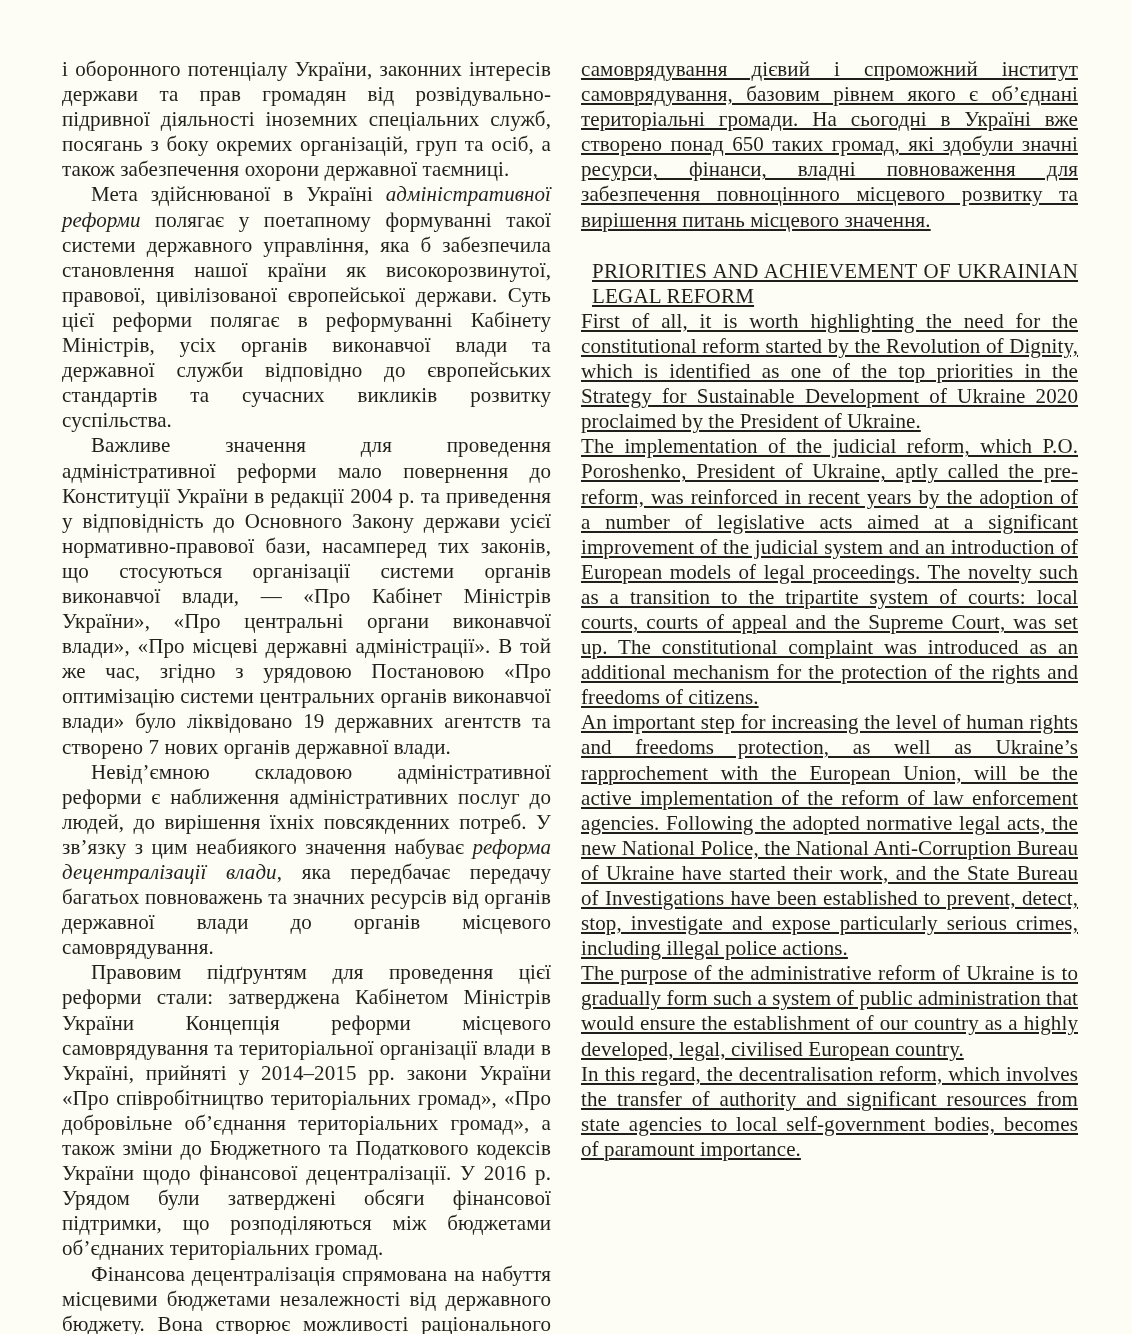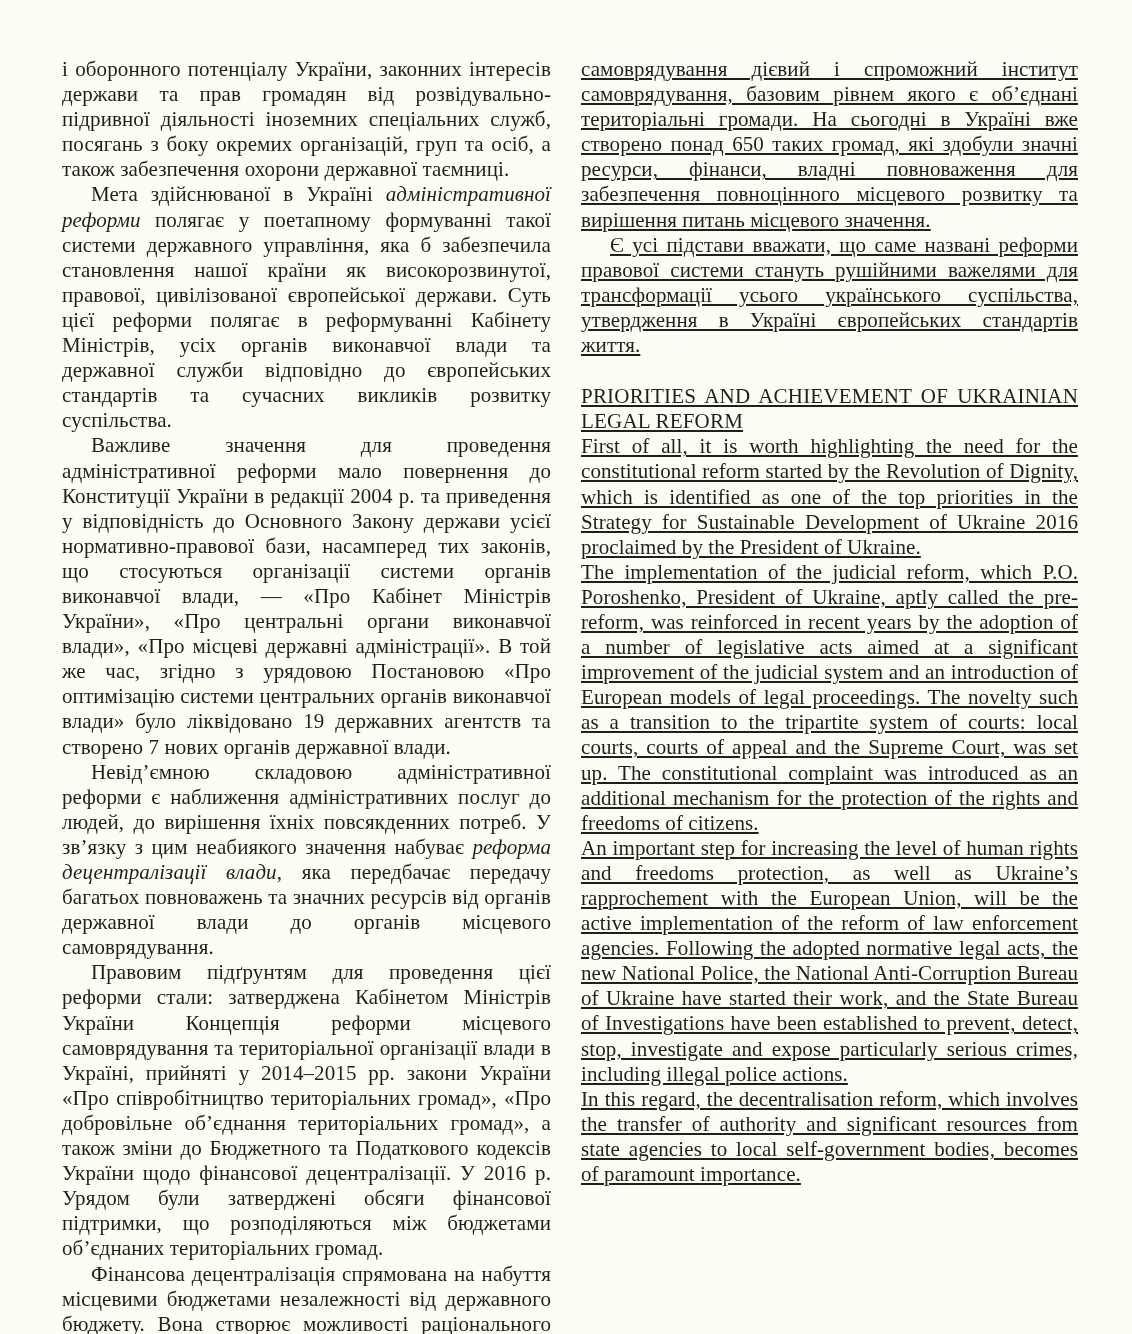--- a/index.html
+++ b/index.html
@@ -30,21 +30,21 @@
     font-size: 21px;
     line-height: 25.1px;
     text-align: justify;
     letter-spacing: 0.1px;
   }
   .para.indent { text-indent: 29px; }
   .para em {
     font-style: italic;
   }
   .section-heading {
-    margin: 26px 0 0 0;
+    margin: 26px 0 0 11px;
     font-size: 21px;
     line-height: 25.1px;
     font-weight: normal;
     text-align: justify;
     letter-spacing: 0.2px;
   }
 </style>
 </head>
 <body style="background: rgb(253, 252, 245);">
 
@@ -54,23 +54,23 @@
       <p class="para indent"><span>Мета здійснюваної в Україні </span><em>адміністративної реформи</em><span> полягає у поетапному формуванні такої системи державного управління, яка б забезпечила становлення нашої країни як високорозвинутої, правової, цивілізованої європейської держави. Суть цієї реформи полягає в реформуванні Кабінету Міністрів, усіх органів виконавчої влади та державної служби відповідно до європейських стандартів та сучасних викликів розвитку суспільства.</span></p>
       <p class="para indent"><span>Важливе значення для проведення адміністративної реформи мало повернення до Конституції України в редакції 2004 р. та приведення у відповідність до Основного Закону держави усієї нормативно-правової бази, насамперед тих законів, що стосуються організації системи органів виконавчої влади, — «Про Кабінет Міністрів України», «Про центральні органи виконавчої влади», «Про місцеві державні адміністрації». В той же час, згідно з урядовою Постановою «Про оптимізацію системи центральних органів виконавчої влади» було ліквідовано 19 державних агентств та створено 7 нових органів державної влади.</span></p>
       <p class="para indent"><span>Невід’ємною складовою адміністративної реформи є наближення адміністративних послуг до людей, до вирішення їхніх повсякденних потреб. У зв’язку з цим неабиякого значення набуває </span><em>реформа децентралізації влади</em><span>, яка передбачає передачу багатьох повноважень та значних ресурсів від органів державної влади до органів місцевого самоврядування.</span></p>
       <p class="para indent"><span>Правовим підґрунтям для проведення цієї реформи стали: затверджена Кабінетом Міністрів України Концепція реформи місцевого самоврядування та територіальної організації влади в Україні, прийняті у 2014–2015 рр. закони України «Про співробітництво територіальних громад», «Про добровільне об’єднання територіальних громад», а також зміни до Бюджетного та Податкового кодексів України щодо фінансової децентралізації. У 2016 р. Урядом були затверджені обсяги фінансової підтримки, що розподіляються між бюджетами об’єднаних територіальних громад.</span></p>
       <p class="para indent"><span>Фінансова децентралізація спрямована на набуття місцевими бюджетами незалежності від державного бюджету. Вона створює можливості раціонального планування розвитку територій, дозволяє формувати відповідно до положень Європейської хартії місцевого</span></p>
     </div>
 
   <div class="col col-right">
     <div>
         <p class="para"><span>самоврядування дієвий і спроможний інститут самоврядування, базовим рівнем якого є об’єднані територіальні громади. На сьогодні в Україні вже створено понад 650 таких громад, які здобули значні ресурси, фінанси, владні повноваження для забезпечення повноцінного місцевого розвитку та вирішення питань місцевого значення.</span></p>
-        <p class="para indent"><span>Є усі підстави вважати, що саме названі реформи правової системи стануть рушійними важелями для трансформації усього українського суспільства, утвердження в Україні європейських стандартів життя.</span></p>
       </div>
     <h2 class="section-heading">PRIORITIES AND ACHIEVEMENT OF UKRAINIAN LEGAL REFORM</h2>
     <div>
-        <p class="para"><span>First of all, it is worth highlighting the need for the constitutional reform started by the Revolution of Dignity, which is identified as one of the top priorities in the Strategy for Sustainable Development of Ukraine 2016 proclaimed by the President of Ukraine.</span></p>
+        <p class="para"><span>First of all, it is worth highlighting the need for the constitutional reform started by the Revolution of Dignity, which is identified as one of the top priorities in the Strategy for Sustainable Development of Ukraine 2020 proclaimed by the President of Ukraine.</span></p>
         <p class="para"><span>The implementation of the judicial reform, which P.O. Poroshenko, President of Ukraine, aptly called the pre-reform, was reinforced in recent years by the adoption of a number of legislative acts aimed at a significant improvement of the judicial system and an introduction of European models of legal proceedings. The novelty such as a transition to the tripartite system of courts: local courts, courts of appeal and the Supreme Court, was set up. The constitutional complaint was introduced as an additional mechanism for the protection of the rights and freedoms of citizens.</span></p>
         <p class="para"><span>An important step for increasing the level of human rights and freedoms protection, as well as Ukraine’s rapprochement with the European Union, will be the active implementation of the reform of law enforcement agencies. Following the adopted normative legal acts, the new National Police, the National Anti-Corruption Bureau of Ukraine have started their work, and the State Bureau of Investigations have been established to prevent, detect, stop, investigate and expose particularly serious crimes, including illegal police actions.</span></p>
+        <p class="para"><span>The purpose of the administrative reform of Ukraine is to gradually form such a system of public administration that would ensure the establishment of our country as a highly developed, legal, civilised European country.</span></p>
         <p class="para"><span>In this regard, the decentralisation reform, which involves the transfer of authority and significant resources from state agencies to local self-government bodies, becomes of paramount importance.</span></p>
       </div>
   </div>
 </div>
 
 </body></html>

